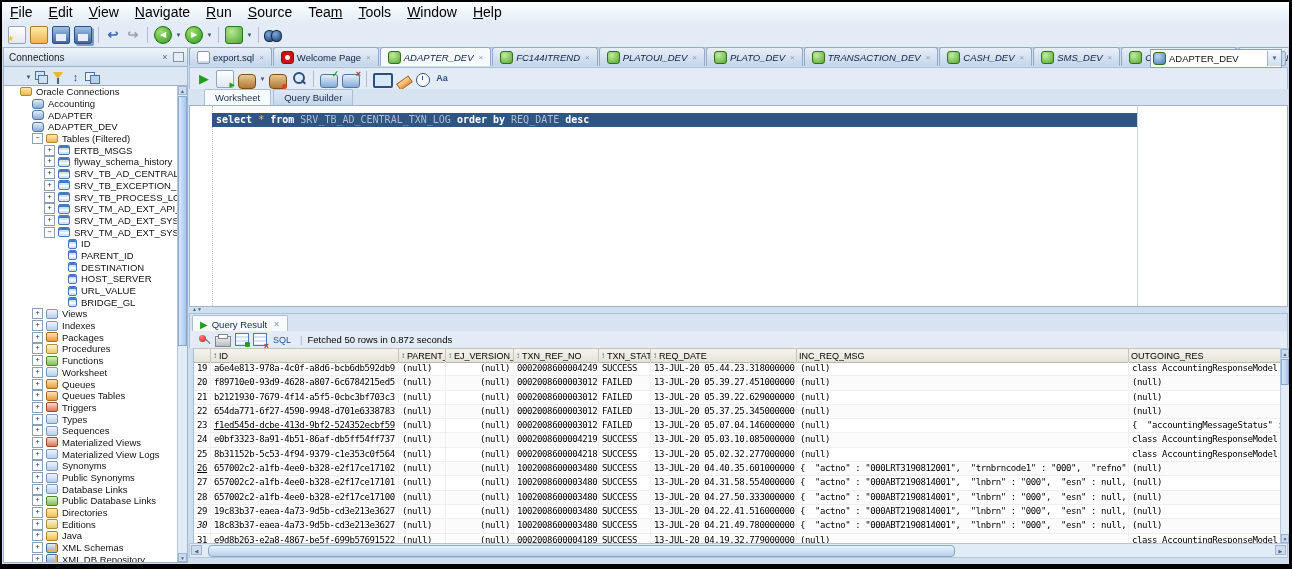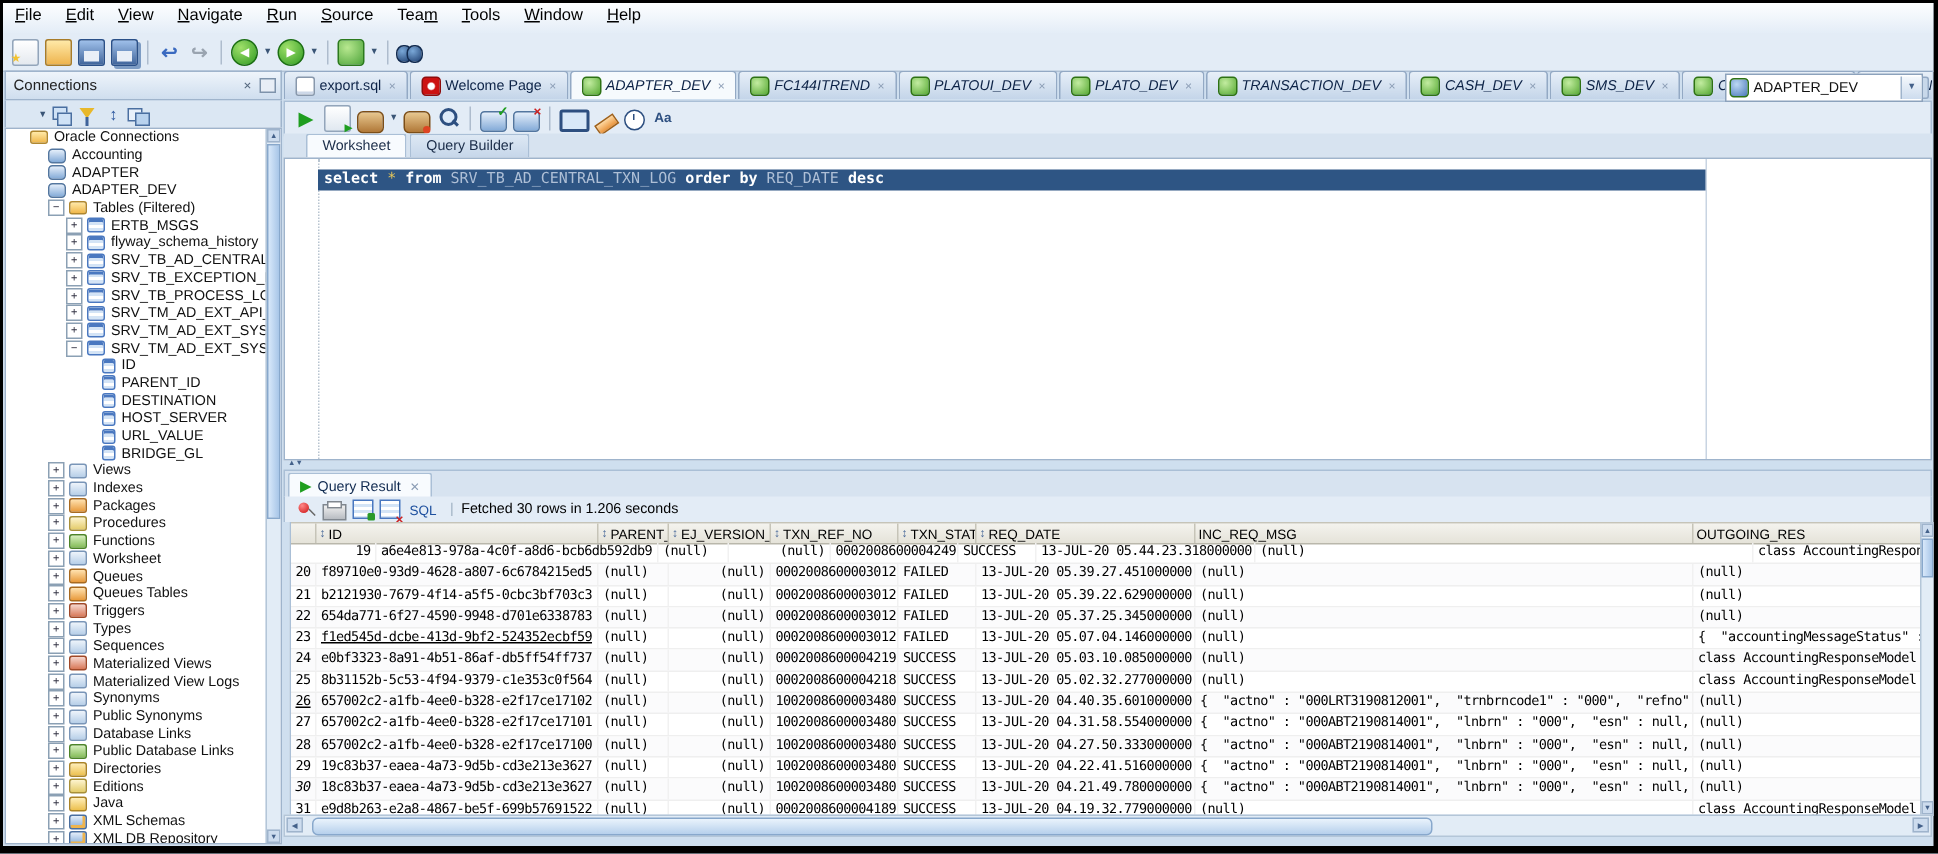--- a/index.html
+++ b/index.html
@@ -1,20 +1,20 @@
 <!DOCTYPE html>
 <html><head>
 <meta charset="utf-8">
 <style>
   html,body{margin:0;padding:0}
   body{width:1292px;height:569px;position:relative;background:#000;font-family:"Liberation Sans",sans-serif;overflow:hidden}
   #frame{position:absolute;left:2px;top:2px;width:1287px;height:562px;background:#cfdfef;overflow:hidden}
 
   
-  #menubar{position:absolute;left:0;top:0;right:0;height:20px;background:linear-gradient(#fdfeff,#e4edf7);display:flex;align-items:flex-start;font-size:11px;color:#000}
+  #menubar{position:absolute;left:0;top:0;right:0;height:20px;background:linear-gradient(#fdfeff,#e4edf7);display:flex;align-items:flex-end;font-size:14px;color:#000}
   .menu-item{padding:2px 8px;cursor:default}
   .menu-item u{text-decoration:underline}
   #maintoolbar{position:absolute;left:0;top:20px;right:0;height:25px;background:#e3ecf6;border-bottom:1px solid #b0c2d6;display:flex;align-items:center;padding-left:4px}
   .sep{width:1px;height:16px;background:#aebccd;margin:0 4px;flex:none}
   .dd{width:9px;font-size:6px;color:#3a5576;text-align:center;flex:none}
 
   .mi{width:16px;height:16px;margin:1px 2px;border-radius:2px;position:relative;flex:none;font-size:10px;line-height:15px;text-align:center}
   .mi-new-file{background:linear-gradient(#fff,#e4e9ef);border:1px solid #93a5ba}
   .mi-new-file::after{content:"★";position:absolute;left:-2px;bottom:-3px;color:#f2c230;font-size:8px}
   .mi-open-folder{background:linear-gradient(#ffe9a8,#eeb44e);border:1px solid #a87c28}
@@ -518,21 +518,21 @@
 
     <div id="qrtoolbar">
       <span id="qricons" style="display:flex;align-items:center">
           <span class="qi qi-pin"></span>
           <span class="qi qi-print"></span>
           <span class="qi qi-export"></span>
           <span class="qi qi-export-delete"></span>
         </span>
       <span id="sql-lbl">SQL</span>
       <span class="tsep">|</span>
-      <span id="qrstatus">Fetched 30 rows in 1.206 seconds</span>
+      <span id="qrstatus">Fetched 50 rows in 0.872 seconds</span>
     </div>
 
     <div id="grid">
       <div id="ghead">
           <div class="hcell" style="width: 17px;">
             <span></span>
           </div>
           <div class="hcell" style="width: 188px;">
             <span class="sort">↕</span>
             <span>ID</span>
@@ -559,21 +559,21 @@
           </div>
           <div class="hcell" style="width: 332px;">
             <span>INC_REQ_MSG</span>
           </div>
           <div class="hcell" style="width: 152px;">
             <span>OUTGOING_RES</span>
           </div>
         </div>
       <div id="gbody">
           <div class="grow">
-            <div class="gcell al-r" style="width: 17px; margin-left: 40px;">19</div>
+            <div class="gcell al-r" style="width: 17px;">19</div>
             <div class="gcell" style="width: 188px;">a6e4e813-978a-4c0f-a8d6-bcb6db592db9</div>
             <div class="gcell" style="width: 47px;">(null)</div>
             <div class="gcell al-r" style="width: 68px;">(null)</div>
             <div class="gcell" style="width: 85px;">0002008600004249</div>
             <div class="gcell" style="width: 52px;">SUCCESS</div>
             <div class="gcell" style="width: 146px;">13-JUL-20 05.44.23.318000000 PM</div>
             <div class="gcell" style="width: 332px;">(null)</div>
             <div class="gcell" style="width: 152px;">class AccountingResponseModel (</div>
           </div>
           <div class="grow">

